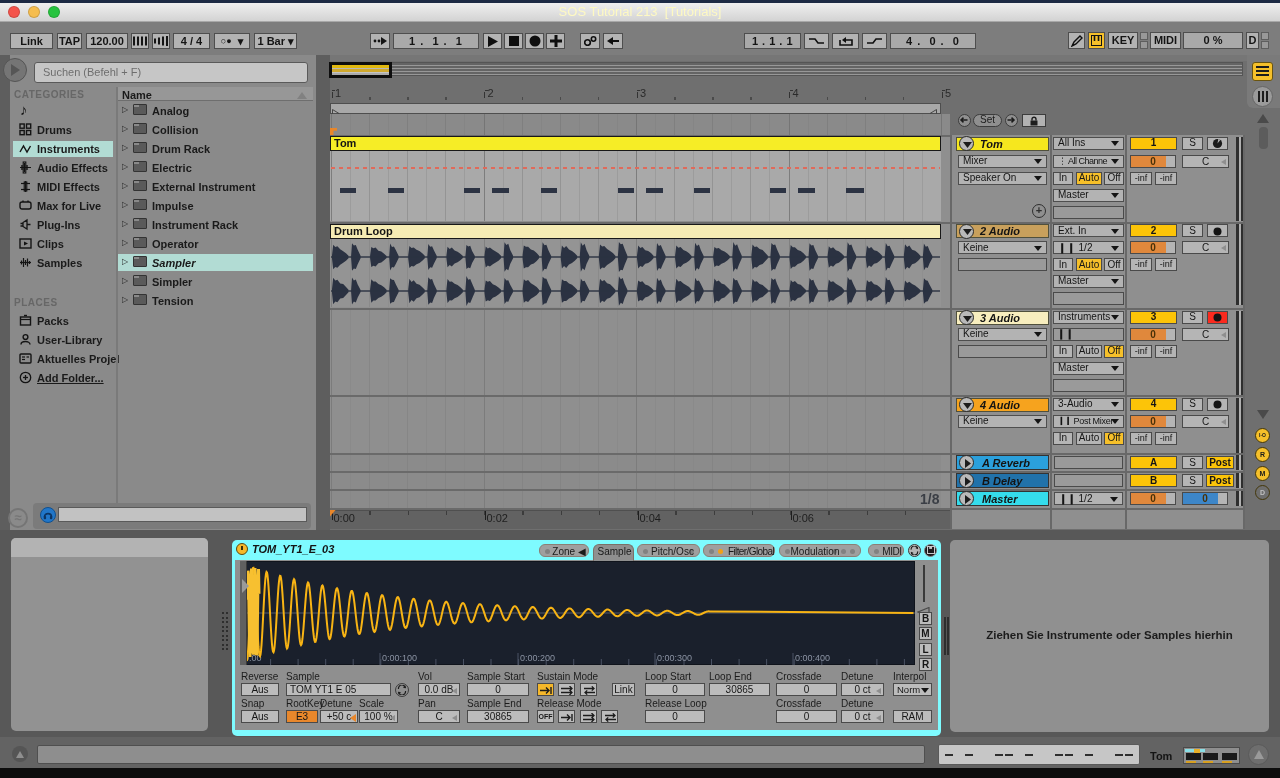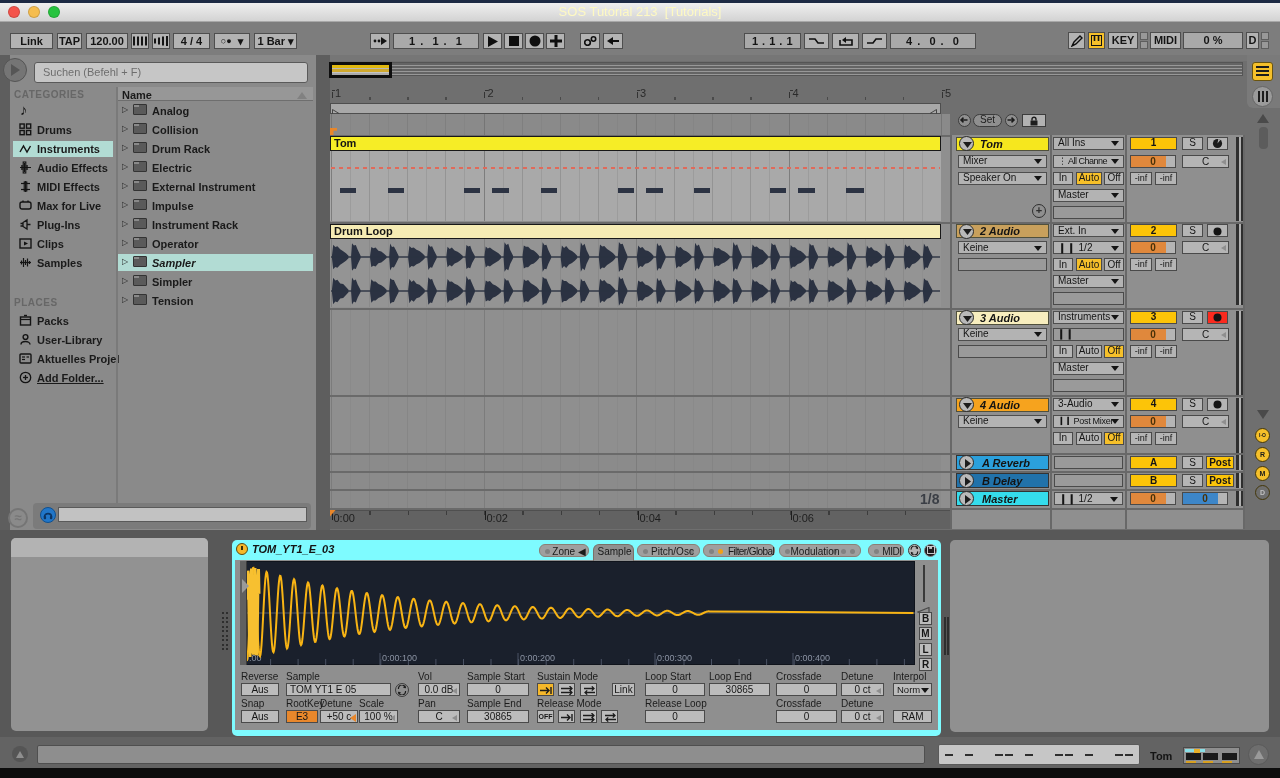--- a/index.html
+++ b/index.html
@@ -1126,20 +1126,21 @@
     <div class="" style="left:645px;top:699px;width:110px;height:10px;font-size:10px;color:#1c1c1c;line-height:10px;white-space:nowrap;">Release Loop</div>
     <div class="" style="left:645px;top:710px;width:60px;height:13px;background:#bcbcbc;border:1px solid #4a4a4a;color:#161616;font-size:10px;font-weight:normal;text-align:center;line-height:11px;">0</div>
     <div class="" style="left:776px;top:699px;width:110px;height:10px;font-size:10px;color:#1c1c1c;line-height:10px;white-space:nowrap;">Crossfade</div>
     <div class="" style="left:776px;top:710px;width:61px;height:13px;background:#bcbcbc;border:1px solid #4a4a4a;color:#161616;font-size:10px;font-weight:normal;text-align:center;line-height:11px;">0</div>
     <div class="" style="left:841px;top:699px;width:110px;height:10px;font-size:10px;color:#1c1c1c;line-height:10px;white-space:nowrap;">Detune</div>
     <div class="" style="left:841px;top:710px;width:43px;height:13px;background:#bcbcbc;border:1px solid #4a4a4a;color:#161616;font-size:10px;font-weight:normal;text-align:center;line-height:11px;">0 ct<div style="position:absolute;right:2px;top:4px;border-top:3px solid transparent;border-bottom:3px solid transparent;border-right:5px solid #8e8e8e;"></div></div>
     <div class="" style="left:893px;top:710px;width:39px;height:13px;background:#bcbcbc;border:1px solid #4a4a4a;color:#161616;font-size:10px;font-weight:normal;text-align:center;line-height:11px;">RAM</div>
     <div class="" style="left:944px;top:617px;width:2px;height:38px;background:#2e2e2e;"></div>
     <div class="" style="left:947px;top:617px;width:2px;height:38px;background:#2e2e2e;"></div>
     <div class="" style="left:950px;top:540px;width:319px;height:192px;background:#909090;border-radius:5px;"></div>
+    <div class="" style="left:950px;top:628px;width:319px;height:14px;font-size:11.5px;font-weight:bold;color:#1c1c1c;text-align:center;line-height:14px;">Ziehen Sie Instrumente oder Samples hierhin</div>
     <div class="" style="left:0px;top:737px;width:1280px;height:31px;background:#636363;"></div>
     <div class="" style="left:12px;top:746px;width:16px;height:16px;background:#555555;border-radius:50%;">
       <div style="position:absolute;left:4px;top:4.5px;width:0;height:0;border-left:4px solid transparent;border-right:4px solid transparent;border-bottom:7px solid #8f8f8f;"></div>
     </div>
     <div class="" style="left:37px;top:745px;width:888px;height:19px;background:#8e8e8e;border:1px solid #4f4f4f;border-radius:2px;"></div>
     <div class="" style="left:938px;top:744px;width:202px;height:21px;background:#c6c6c6;border:1px solid #5a5a5a;border-radius:2px;overflow:hidden;">
       <span style="position:absolute;left:6px;top:9px;width:8px;height:2px;background:#2e2e2e;"></span>
       <span style="position:absolute;left:26px;top:9px;width:8px;height:2px;background:#2e2e2e;"></span>
       <span style="position:absolute;left:56px;top:9px;width:8px;height:2px;background:#2e2e2e;"></span>
       <span style="position:absolute;left:66px;top:9px;width:8px;height:2px;background:#2e2e2e;"></span>

